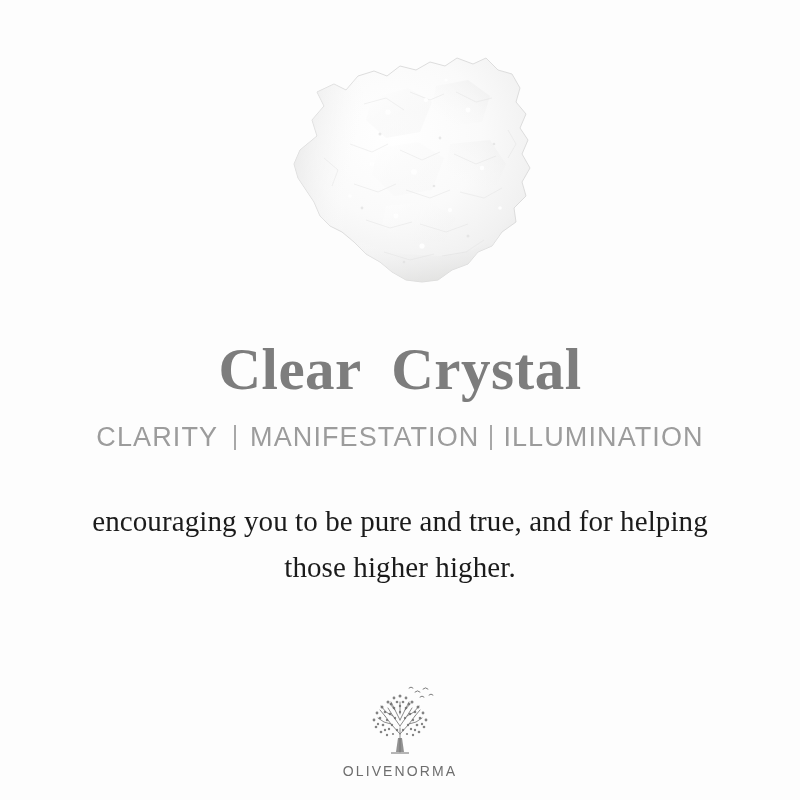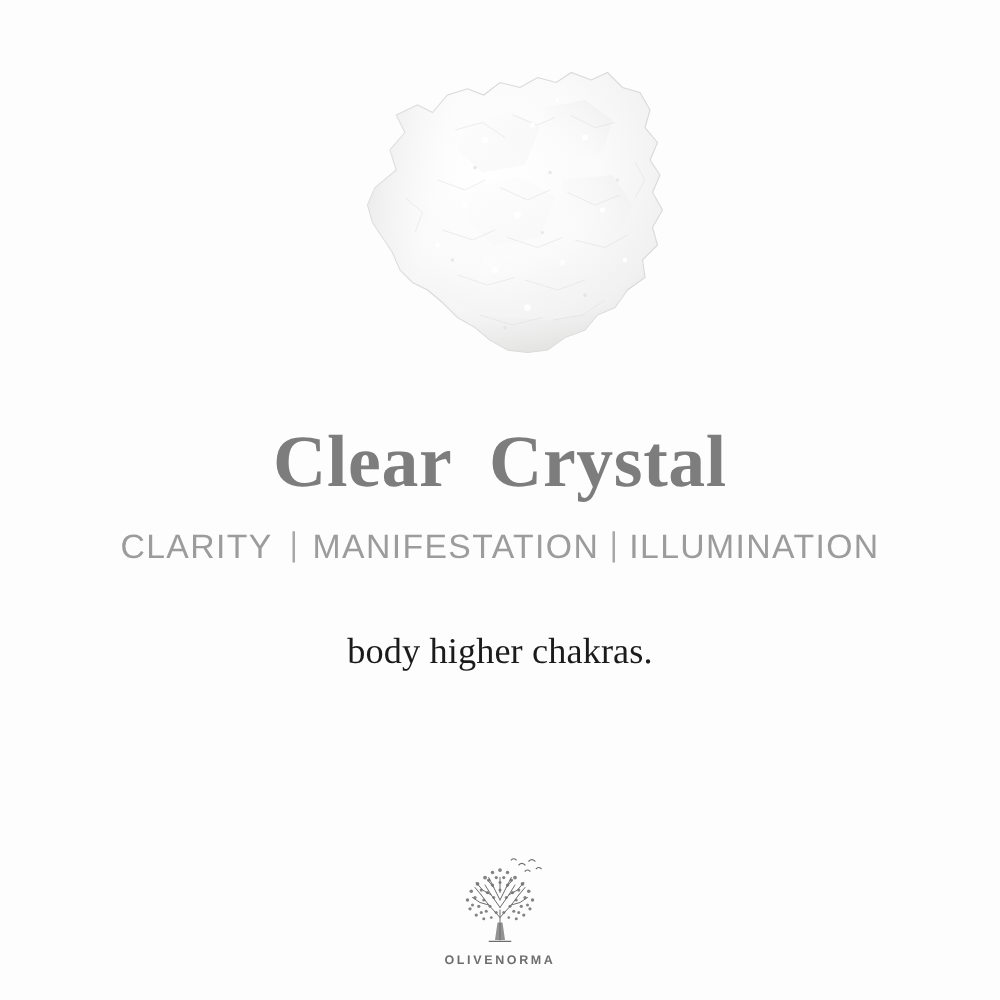--- a/index.html
+++ b/index.html
@@ -118,22 +118,22 @@
     align-items: center;
   }
   .brand-mark {
     display: block;
     width: 86px;
     height: 78px;
   }
   .brand-name {
     margin-top: 3px;
     font-family: "Liberation Sans", sans-serif;
-    font-size: 10px;
-    font-weight: 700;
+    font-size: 14px;
+    font-weight: 400;
     color: #6e6e6e;
     letter-spacing: 2.1px;
   }
 </style>
 </head>
 <body>
 
 <div class="card">
 
   <div class="hero">
@@ -239,21 +239,22 @@
     </div>
   </div>
 
   <div class="title">Clear  Crystal</div>
 
   <div class="subtitle">
     <span class="kw">CLARITY</span><span class="sep wide"></span><span class="kw">MANIFESTATION</span><span class="sep"></span><span class="kw">ILLUMINATION</span>
   </div>
 
   <div class="body-copy">
-    <span class="line">body higher chakras.</span>
+    <span class="line">encouraging you to be pure and true, and for helping</span>
+    <span class="line">those higher higher.</span>
   </div>
 
   <div class="brand">
     <svg class="brand-mark" viewBox="0 0 86 78" xmlns="http://www.w3.org/2000/svg">
       <g stroke="#6e6e6e" stroke-width="0.8" fill="none" stroke-linecap="round">
         <path d="M43,70 L43,46"></path>
         <path d="M43,52 L34,42 L28,34"></path>
         <path d="M43,52 L52,42 L58,34"></path>
         <path d="M43,44 L36,34 L31,26"></path>
         <path d="M43,44 L50,34 L55,26"></path>

